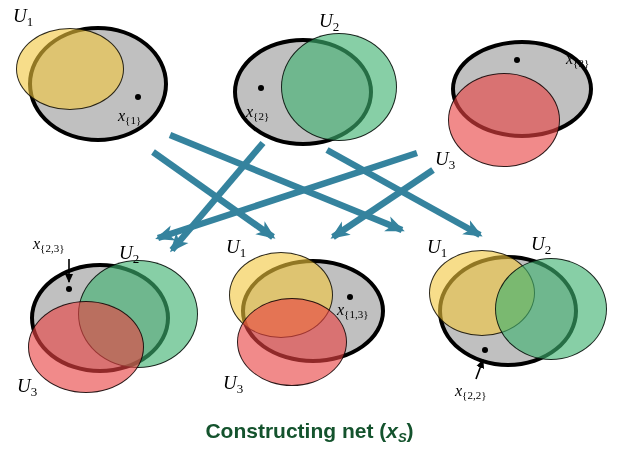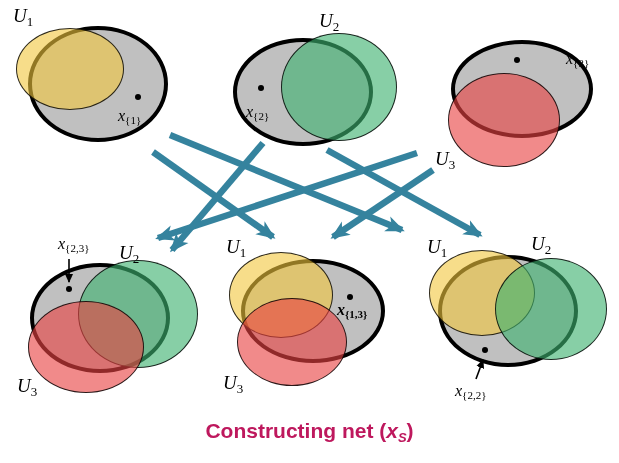--- a/index.html
+++ b/index.html
@@ -16,21 +16,21 @@
     position:absolute;z-index:4;color:#000;white-space:nowrap;
     font-family:"Liberation Serif","DejaVu Serif",serif;font-style:italic;
   }
   .lbl.u-lbl{font-size:19px;line-height:1;}
   .lbl.x-lbl{font-size:16px;line-height:1;}
   .lbl sub{font-style:normal;vertical-align:-4px;}
   .u-lbl sub{font-size:13px;}
   .x-lbl sub{font-size:11px;vertical-align:-3px;}
   #caption{
     position:absolute;left:0;top:419px;width:100%;text-align:center;z-index:4;
-    font-size:21px;font-weight:bold;color:#be185d;letter-spacing:0px;
+    font-size:21px;font-weight:bold;color:#14532d;letter-spacing:0px;
   }
   #caption .cap-var{font-style:italic;font-family:"Liberation Sans",sans-serif;}
   #caption sub{font-size:13px;vertical-align:-4px;font-style:italic;}
 </style>
 </head>
 <body>
 
 <div id="canvas">
 
   <div class="ellipse universe" style="left: 28px; top: 26px; width: 140px; height: 116px; background: rgb(192, 192, 192);"></div>
@@ -81,20 +81,20 @@
     <div class="pt-dot" style="left: 347px; top: 294px;"></div>
     <div class="pt-dot" style="left: 482px; top: 347px;"></div>
     <div class="lbl u-lbl" style="left: 13px; top: 6px;"><i>U</i><sub>1</sub></div>
     <div class="lbl u-lbl" style="left: 319px; top: 11px;"><i>U</i><sub>2</sub></div>
     <div class="lbl u-lbl" style="left: 435px; top: 149px;"><i>U</i><sub>3</sub></div>
     <div class="lbl x-lbl" style="left: 118px; top: 108px;"><i>x</i><sub>{1}</sub></div>
     <div class="lbl x-lbl" style="left: 246px; top: 104px;"><i>x</i><sub>{2}</sub></div>
     <div class="lbl x-lbl" style="left: 522px; top: 51px; margin-left: 44px;"><i>x</i><sub>{3}</sub></div>
     <div class="lbl u-lbl" style="left: 119px; top: 243px;"><i>U</i><sub>2</sub></div>
     <div class="lbl u-lbl" style="left: 17px; top: 376px;"><i>U</i><sub>3</sub></div>
-    <div class="lbl x-lbl" style="left: 58px; top: 236px; text-align: right;"><i>x</i><sub>{2,3}</sub></div>
+    <div class="lbl x-lbl" style="left: 33px; top: 236px; text-align: right;"><i>x</i><sub>{2,3}</sub></div>
     <div class="lbl u-lbl" style="left: 226px; top: 237px;"><i>U</i><sub>1</sub></div>
     <div class="lbl u-lbl" style="left: 223px; top: 373px;"><i>U</i><sub>3</sub></div>
-    <div class="lbl x-lbl" style="left: 337px; top: 302px; font-weight: bold;"><i>x</i><sub>{1,3}</sub></div>
+    <div class="lbl x-lbl" style="left: 337px; top: 302px;"><i>x</i><sub>{1,3}</sub></div>
     <div class="lbl u-lbl" style="left: 427px; top: 237px;"><i>U</i><sub>1</sub></div>
     <div class="lbl u-lbl" style="left: 531px; top: 234px;"><i>U</i><sub>2</sub></div>
     <div class="lbl x-lbl" style="left: 455px; top: 383px;"><i>x</i><sub>{2,2}</sub></div>
   </div>
 
 </body></html>

